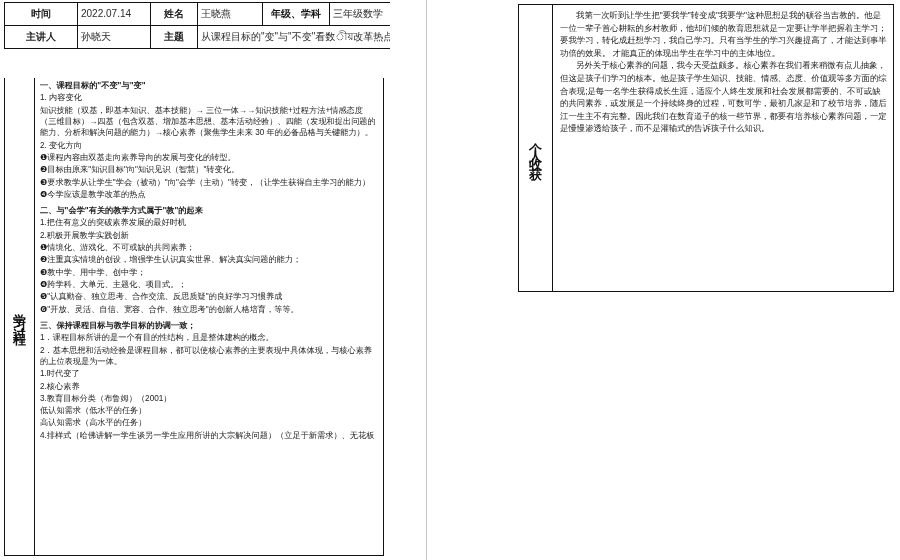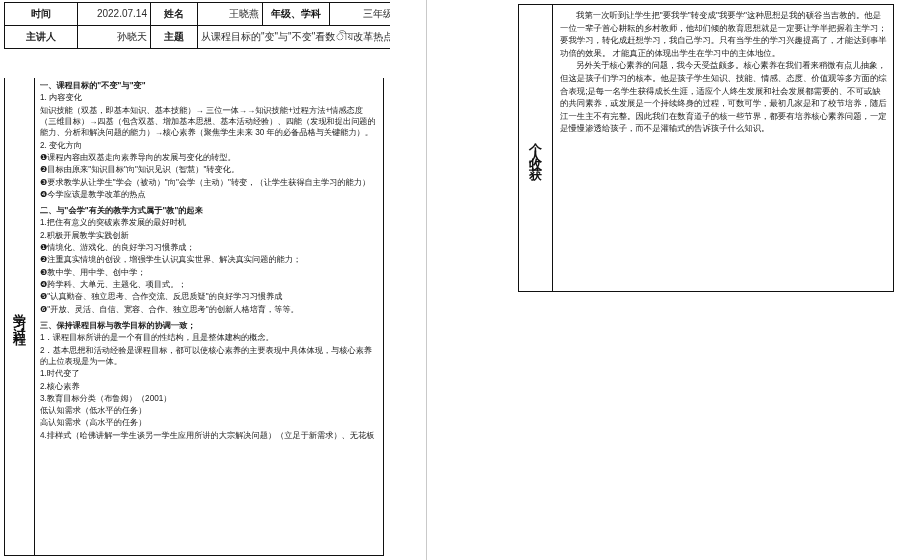--- a/index.html
+++ b/index.html
@@ -43,21 +43,21 @@
     line-height: 1.25;
     height: 18px;
   }
   td.lbl {
     text-align: center;
     font-weight: bold;
     font-size: 10px;
     white-space: nowrap;
   }
   td.val {
-    text-align: right;
+    text-align: left;
     font-size: 10px;
     color: #2b2b2b;
   }
   td.val-left {
     text-align: left;
     font-size: 10px;
     color: #2b2b2b;
     padding-left: 4px;
   }
   .row1-date { width: 66px; }
@@ -208,21 +208,21 @@
         <p>1. 内容变化</p>
         <p>知识技能（双基，即基本知识、基本技能）→ 三位一体→→知识技能+过程方法+情感态度（三维目标）→四基（包含双基、增加基本思想、基本活动经验）、四能（发现和提出问题的能力、分析和解决问题的能力）→核心素养（聚焦学生未来 30 年的必备品格与关键能力）。</p>
         <p>2. 变化方向</p>
         <p>❶课程内容由双基走向素养导向的发展与变化的转型。</p>
         <p>❷目标由原来"知识目标"向"知识见识（智慧）"转变化。</p>
         <p>❸要求教学从让学生"学会（被动）"向"会学（主动）"转变，（让学生获得自主学习的能力）</p>
         <p>❹今学应该是教学改革的热点</p>
         <p class="head gap">二、与"会学"有关的教学方式属于"教"的起来</p>
         <p>1.把住有意义的突破素养发展的最好时机</p>
         <p>2.积极开展教学实践创新</p>
-        <p>❶情境化、游戏化、的良好学习习惯养成；</p>
+        <p>❶情境化、游戏化、不可或缺的共同素养；</p>
         <p>❷注重真实情境的创设，增强学生认识真实世界、解决真实问题的能力；</p>
         <p>❸教中学、用中学、创中学；</p>
         <p>❹跨学科、大单元、主题化、项目式。；</p>
         <p>❺"认真勤奋、独立思考、合作交流、反思质疑"的良好学习习惯养成</p>
         <p>❻"开放、灵活、自信、宽容、合作、独立思考"的创新人格培育，等等。</p>
         <p class="head gap">三、保持课程目标与教学目标的协调一致；</p>
         <p>1．课程目标所讲的是一个有目的性结构，且是整体建构的概念。</p>
         <p>2．基本思想和活动经验是课程目标，都可以使核心素养的主要表现中具体体现，与核心素养的上位表现是为一体。</p>
         <p>1.时代变了</p>
         <p>2.核心素养</p>

